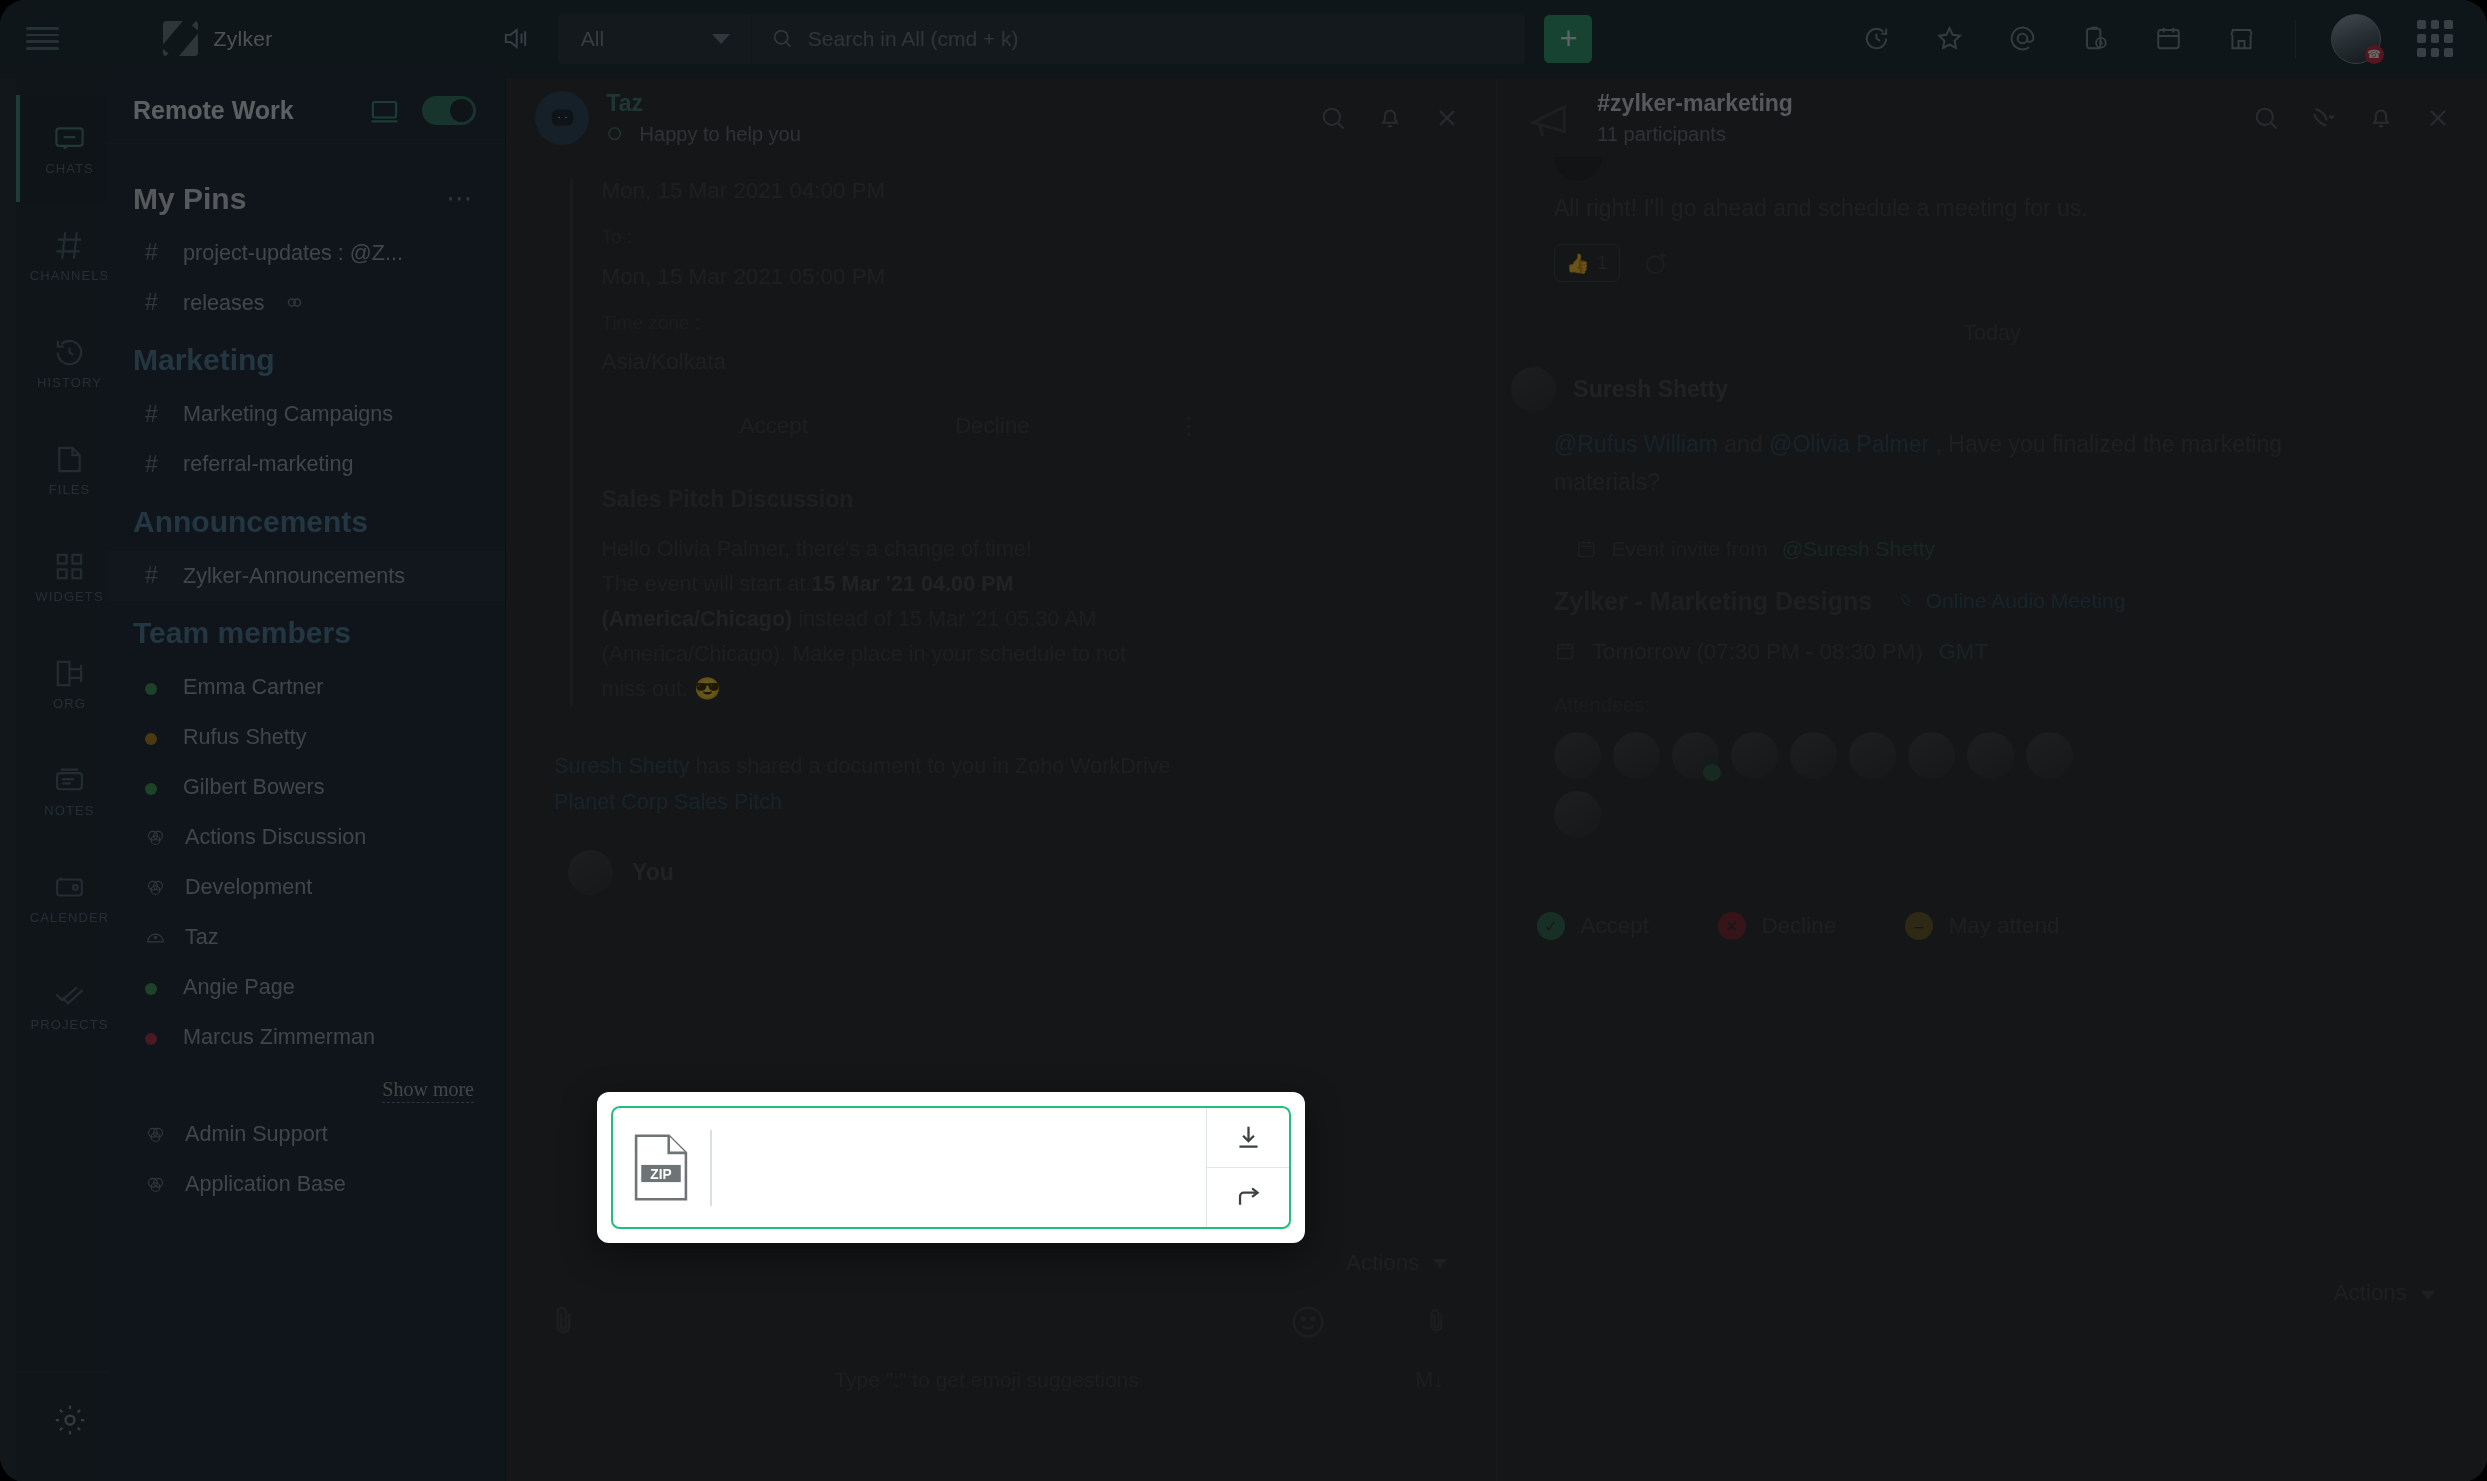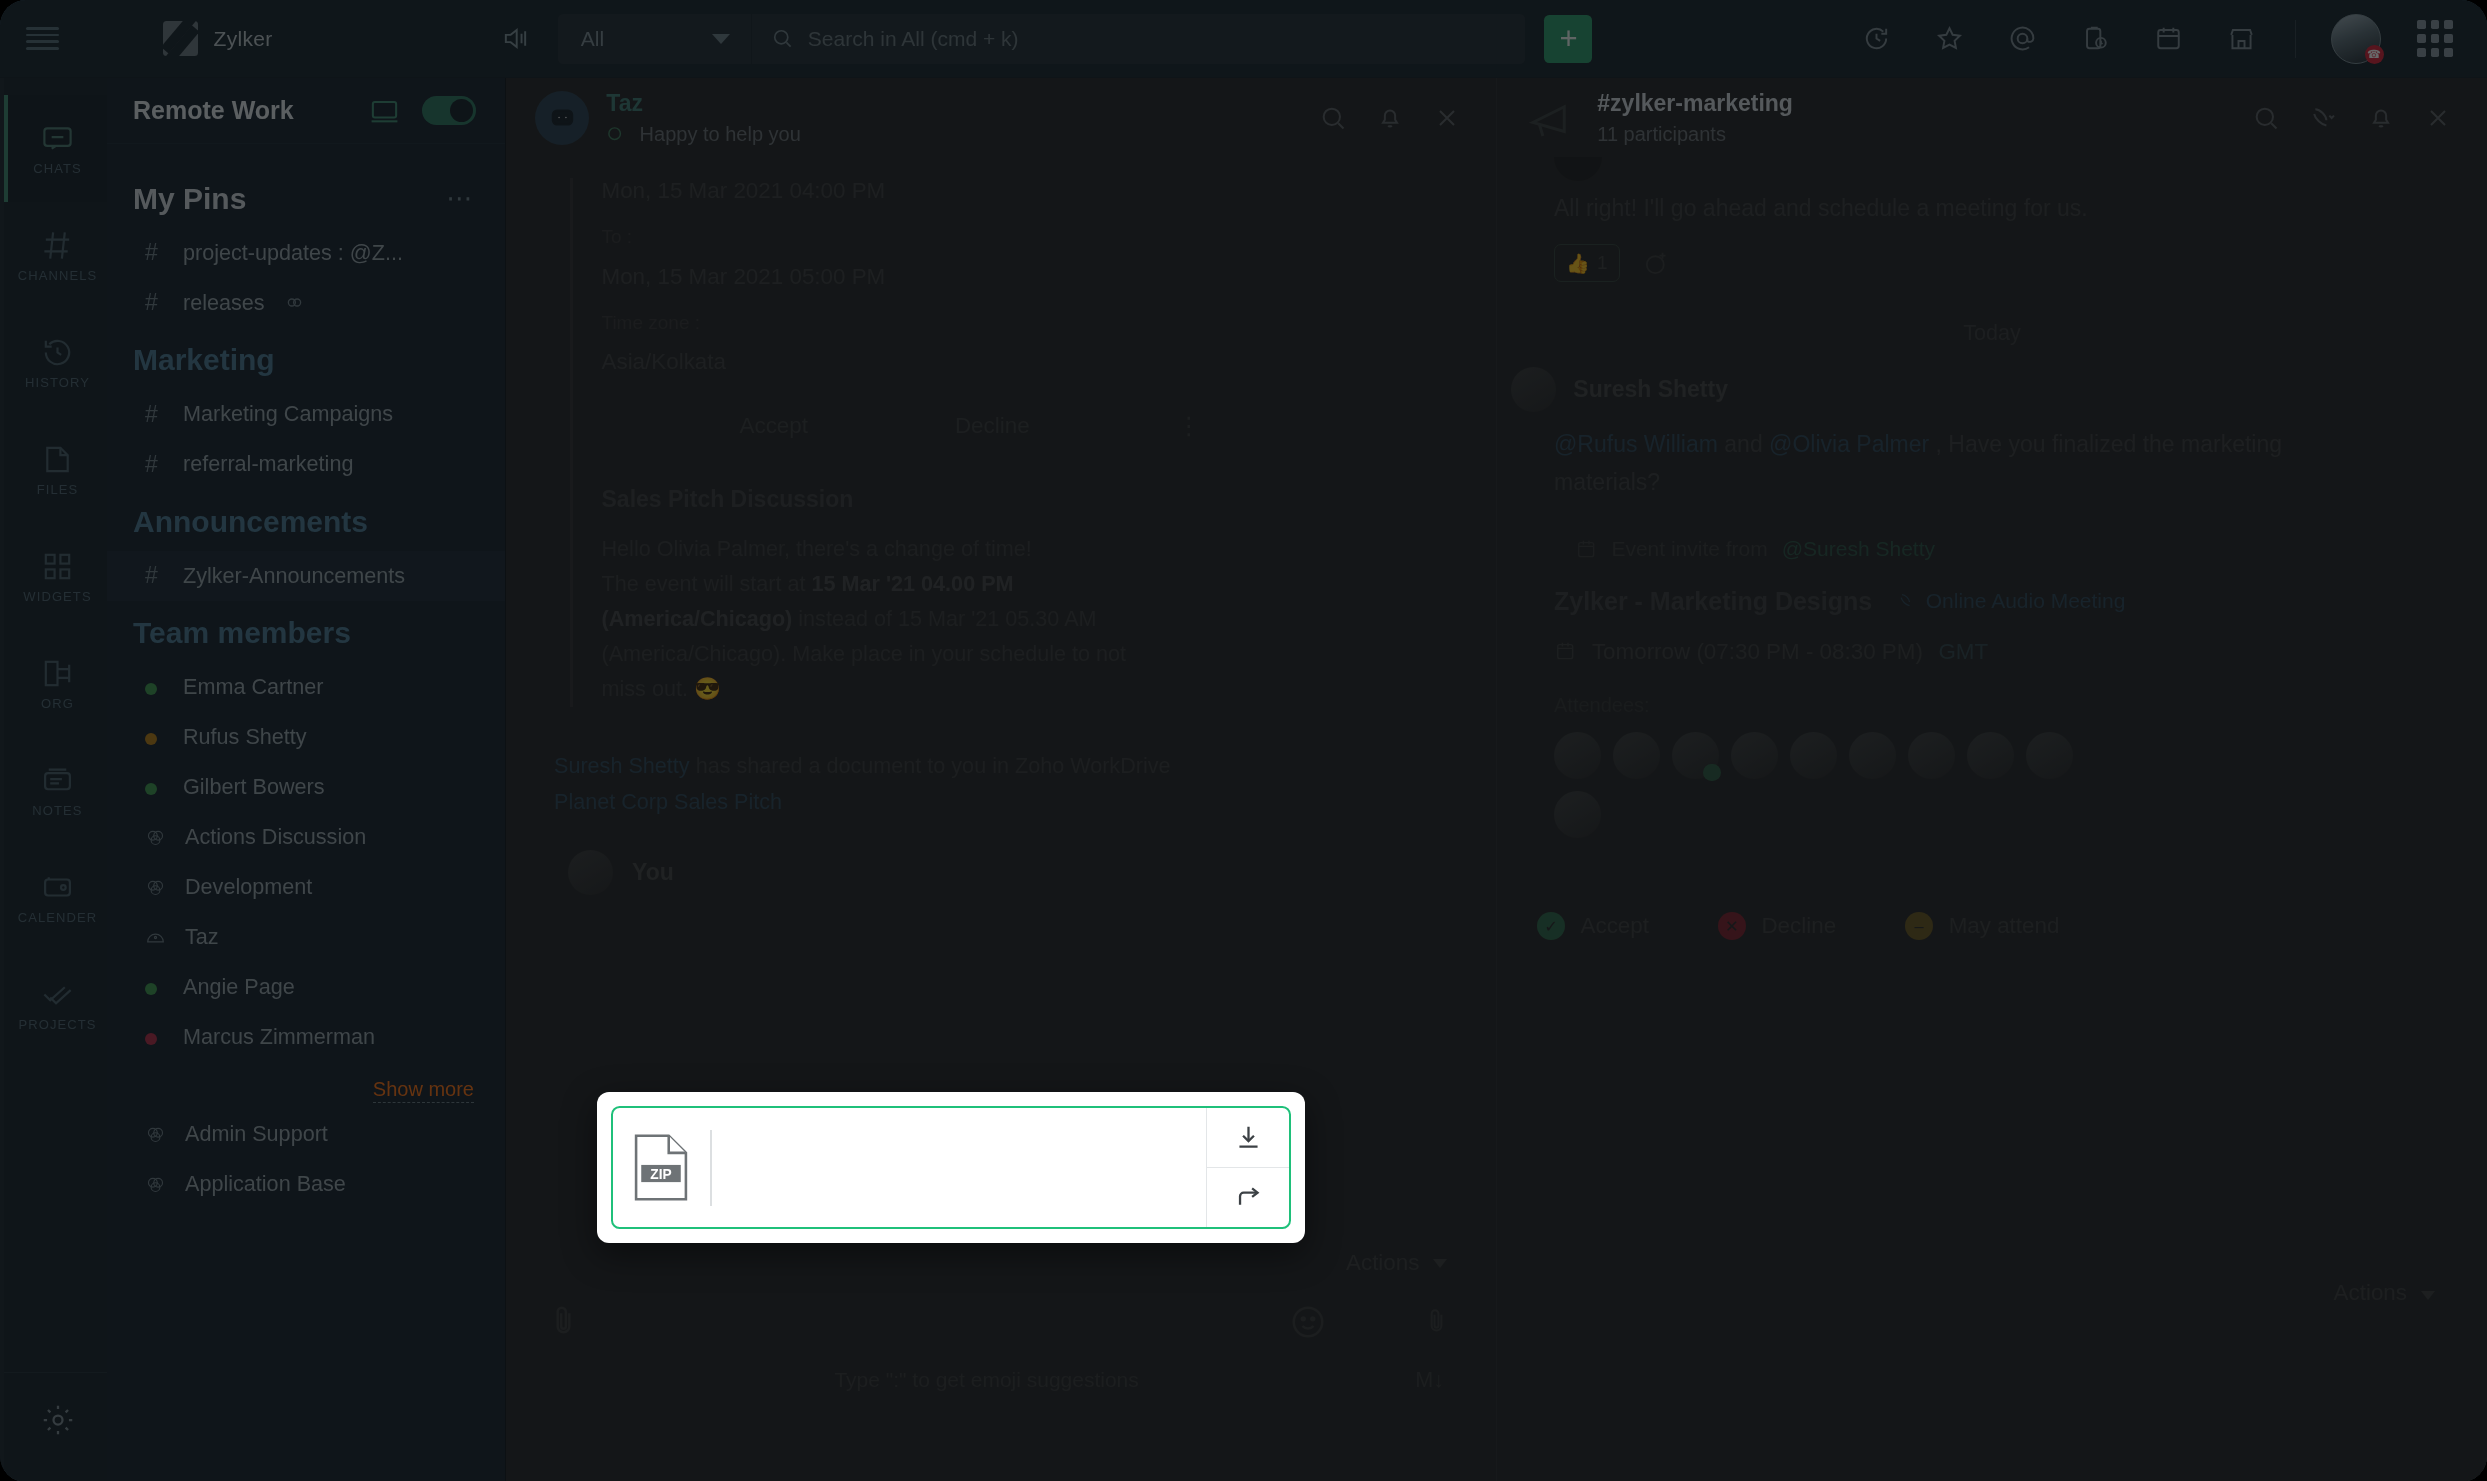--- a/index.html
+++ b/index.html
@@ -132,21 +132,21 @@
     display: grid;
     grid-template-columns: repeat(3, 8.6px);
     grid-template-rows: repeat(3, 8.6px);
     gap: 5.2px;
     align-content: center; justify-content: center;
   }
   .grid-apps i { background: #8796a0; border-radius: 1.7px; }
 
   
   .rail {
-    position: absolute; left: 4px; top: 78px;
+    position: absolute; left: 16px; top: 78px;
     width: 107px; height: 1404px;
     background: #1a262e;
     display: flex; flex-direction: column; align-items: flex-start;
     padding-top: 17.3px;
   }
   .rail-item {
     width: 107px; height: 107px;
     display: flex; flex-direction: column; align-items: center; justify-content: center;
     gap: 5.2px;
     color: #4c6570;
@@ -207,22 +207,23 @@
     padding: 0 26px 0 38px;
     color: #97a5ac; font-size: 21.6px;
   }
   .sb-item.selected { background: #1d2c37; }
   .sb-hash { color: #6f8089; font-size: 23px; width: 19px; }
   .sb-dot { width: 12px; height: 12px; border-radius: 50%; display:inline-block; }
   .sb-glyph { width: 21px; height: 21px; display:flex; align-items:center; justify-content:center; }
   .sb-show-more {
     text-align: right;
     padding: 15.5px 31px 8.6px 0;
-    color: #f97316; font-size: 20px;
+    color: #a3a3a3; font-size: 20px;
     border-bottom: 0;
+    font-family: Liberation Serif, serif;
   }
   .sb-show-more span { border-bottom: 0.9px dashed #6a7b84; padding-bottom: 2.6px; }
 
   
   .panes {
     position: absolute; left: 506px; top: 78px;
     width: 1981px; height: 1404px;
     display: flex;
   }
   .pane { flex: 1; position: relative; background: #27292a; }

